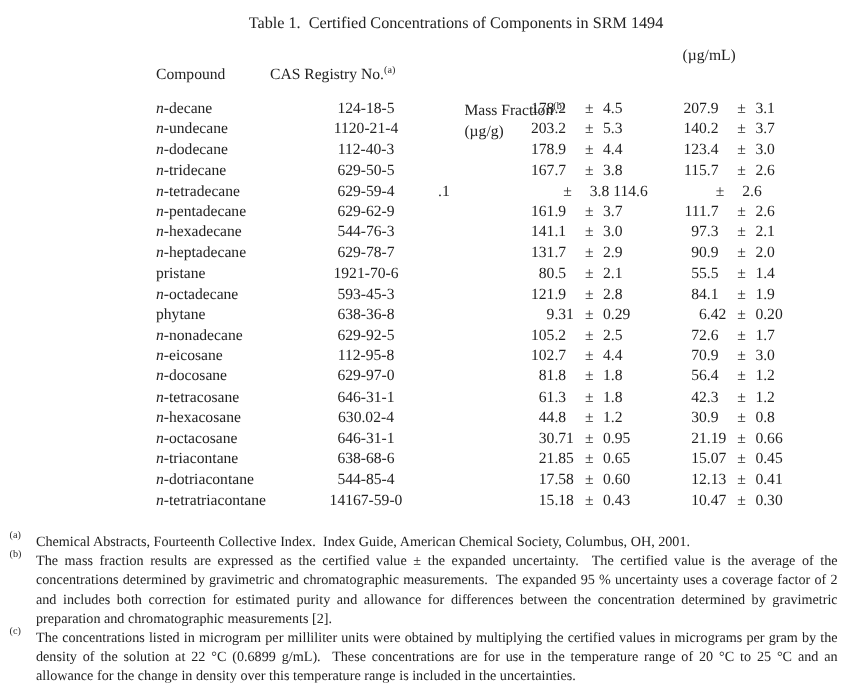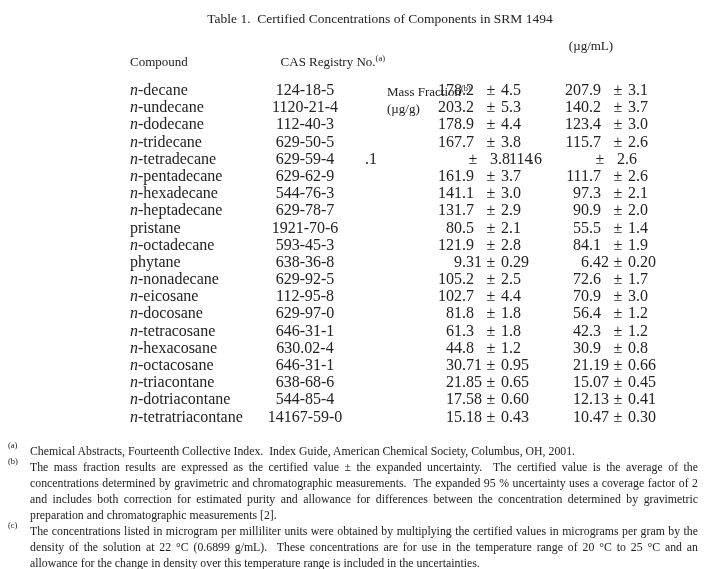--- a/index.html
+++ b/index.html
@@ -8,28 +8,28 @@
     font-family:"Liberation Serif","DejaVu Serif",serif;color:#222222;
     overflow:hidden;
   }
   .title{
     position:absolute;top:11px;left:53px;width:654px;
     text-align:center;font-size:13.5px;
   }
   sup{font-size:8.5px;vertical-align:super;line-height:0;}
   .thead{position:absolute;top:37px;left:0;width:707px;font-size:13px;}
   .h-compound{position:absolute;left:130px;top:17px;}
-  .h-cas{position:absolute;left:225px;top:17px;width:160px;text-align:right;}
+  .h-cas{position:absolute;left:225px;top:17px;width:160px;text-align:left;}
   .h-mf{position:absolute;left:387px;top:0;width:160px;text-align:left;line-height:17px;margin-top:46px;}
   .h-conc{position:absolute;left:511px;top:0;width:160px;text-align:center;line-height:17px;}
   .tbody{position:absolute;top:81px;left:0;width:707px;}
   .row{
     display:grid;
     grid-template-columns:130px 115px 120px 97px 22px 14px 11px 21px 59px 22px 14px 11px 71px;
-    height:17.2px;line-height:17.2px;font-size:16px;
+    height:17.2px;line-height:17.2px;font-size:13px;
   }
   .row i{font-style:italic;}
   .c-cas{text-align:center;}
   .ri{text-align:right;}
   .le{text-align:left;}
   .c-pm{text-align:center;}
   .footnotes{
     position:absolute;top:443px;left:8px;width:692px;
     font-size:11.8px;line-height:16px;
   }

